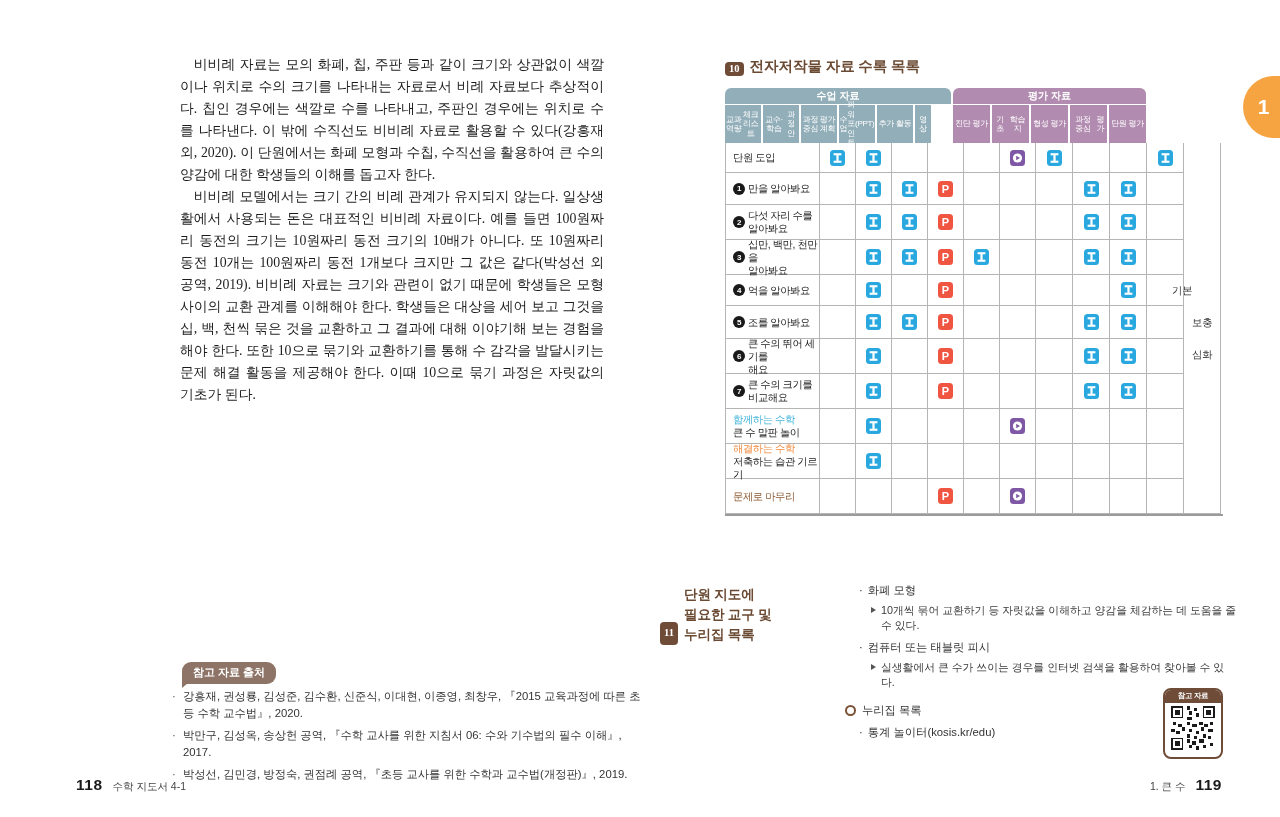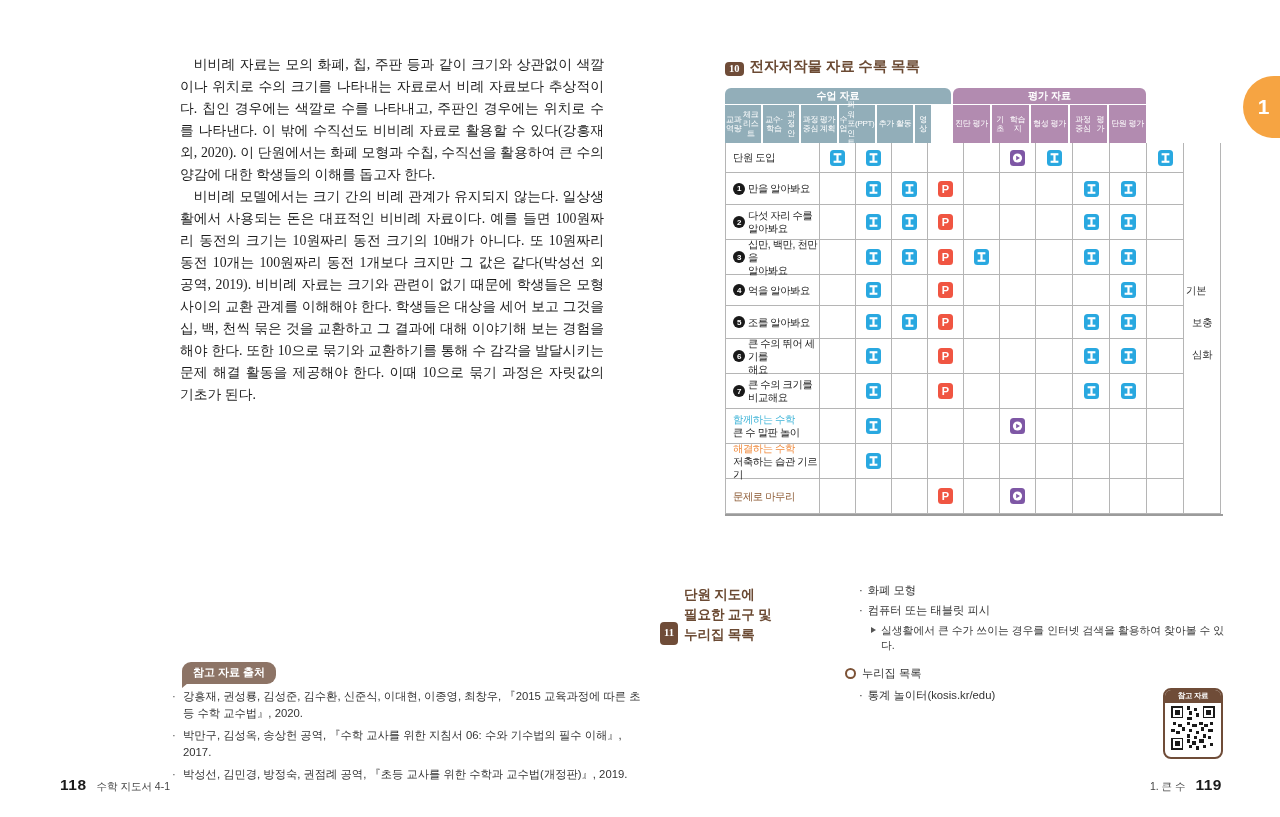--- a/index.html
+++ b/index.html
@@ -29,21 +29,21 @@
   .ref-badge:after{
     content:"";position:absolute;left:0;bottom:-4px;
     border-left:6px solid #8d7466;border-bottom:5px solid transparent;
   }
   .ref-list{
     position:absolute;left:172px;top:688px;width:478px;
     font-size:11.3px;line-height:17px;color:#333;
   }
   .ref-item{display:flex;margin-bottom:5px;}
   .ref-item .bullet{width:11px;flex:none;color:#555;}
-  .footer-left{position:absolute;left:60px;top:776px;display:flex;align-items:baseline;}
+  .footer-left{position:absolute;left:76px;top:776px;display:flex;align-items:baseline;}
   .footer-right{position:absolute;right:58px;top:776px;display:flex;align-items:baseline;}
   .page-num{font-size:15.5px;font-weight:bold;color:#1a1a1a;letter-spacing:.5px;}
   .footer-label{font-size:10.5px;color:#444;margin:0 10px;}
   
   .sec-title{position:absolute;display:flex;align-items:flex-end;color:#6b4a33;font-weight:bold;font-family:Liberation Serif, serif;}
   .sec-badge{
     background:#6f4c38;color:#fff;font-size:10.5px;font-weight:bold;
     border-radius:4px;padding:1px 4px 2px;margin-right:6px;margin-top:1px;flex:none;
   }
   #sec10-title{left:725px;top:57px;font-size:14.5px;}
@@ -698,40 +698,44 @@
             <circle cx="7.5" cy="8" r="4.6" fill="#fff"></circle>
             <path d="M6.2 5.8 L10 8 L6.2 10.2 Z" fill="#7e57a5"></path>
           </svg>
         </div>
         <div class="ccell" style="width: 37px;"></div>
         <div class="ccell" style="width: 37px;"></div>
         <div class="ccell" style="width: 37px;"></div>
         <div class="ccell" style="width: 37px;"></div>
         <div class="ccell" style="width: 37px;"></div>
       </div>
-      <span class="legend-label" style="left: 461px; top: 141px;">기본</span>
+      <span class="legend-label" style="left: 447px; top: 141px;">기본</span>
       <span class="legend-label" style="left: 467px; top: 173px;">보충</span>
       <span class="legend-label" style="left: 467px; top: 205px;">심화</span>
     </div>
   </div>
 
 <div class="sec-title" id="sec11-title">
   <span class="sec-badge">11</span>
   <span>
     <span>단원 지도에</span><br>
     <span>필요한 교구 및</span><br>
     <span>누리집 목록</span>
   </span>
 </div>
 
 <div id="sec11-content">
     <div class="s11-group">
       <div class="g-item-name">
         <span class="dot">·</span>
         <span>화폐 모형</span>
+      </div>
+      <div class="g-item-desc">
+        <span class="arrow-icon"></span>
+        <span>10개씩 묶어 교환하기 등 자릿값을 이해하고 양감을 체감하는 데 도움을 줄 수 있다.</span>
       </div>
       <div class="g-item-name">
         <span class="dot">·</span>
         <span>컴퓨터 또는 태블릿 피시</span>
       </div>
       <div class="g-item-desc">
         <span class="arrow-icon"></span>
         <span>실생활에서 큰 수가 쓰이는 경우를 인터넷 검색을 활용하여 찾아볼 수 있다.</span>
       </div>
     </div>

